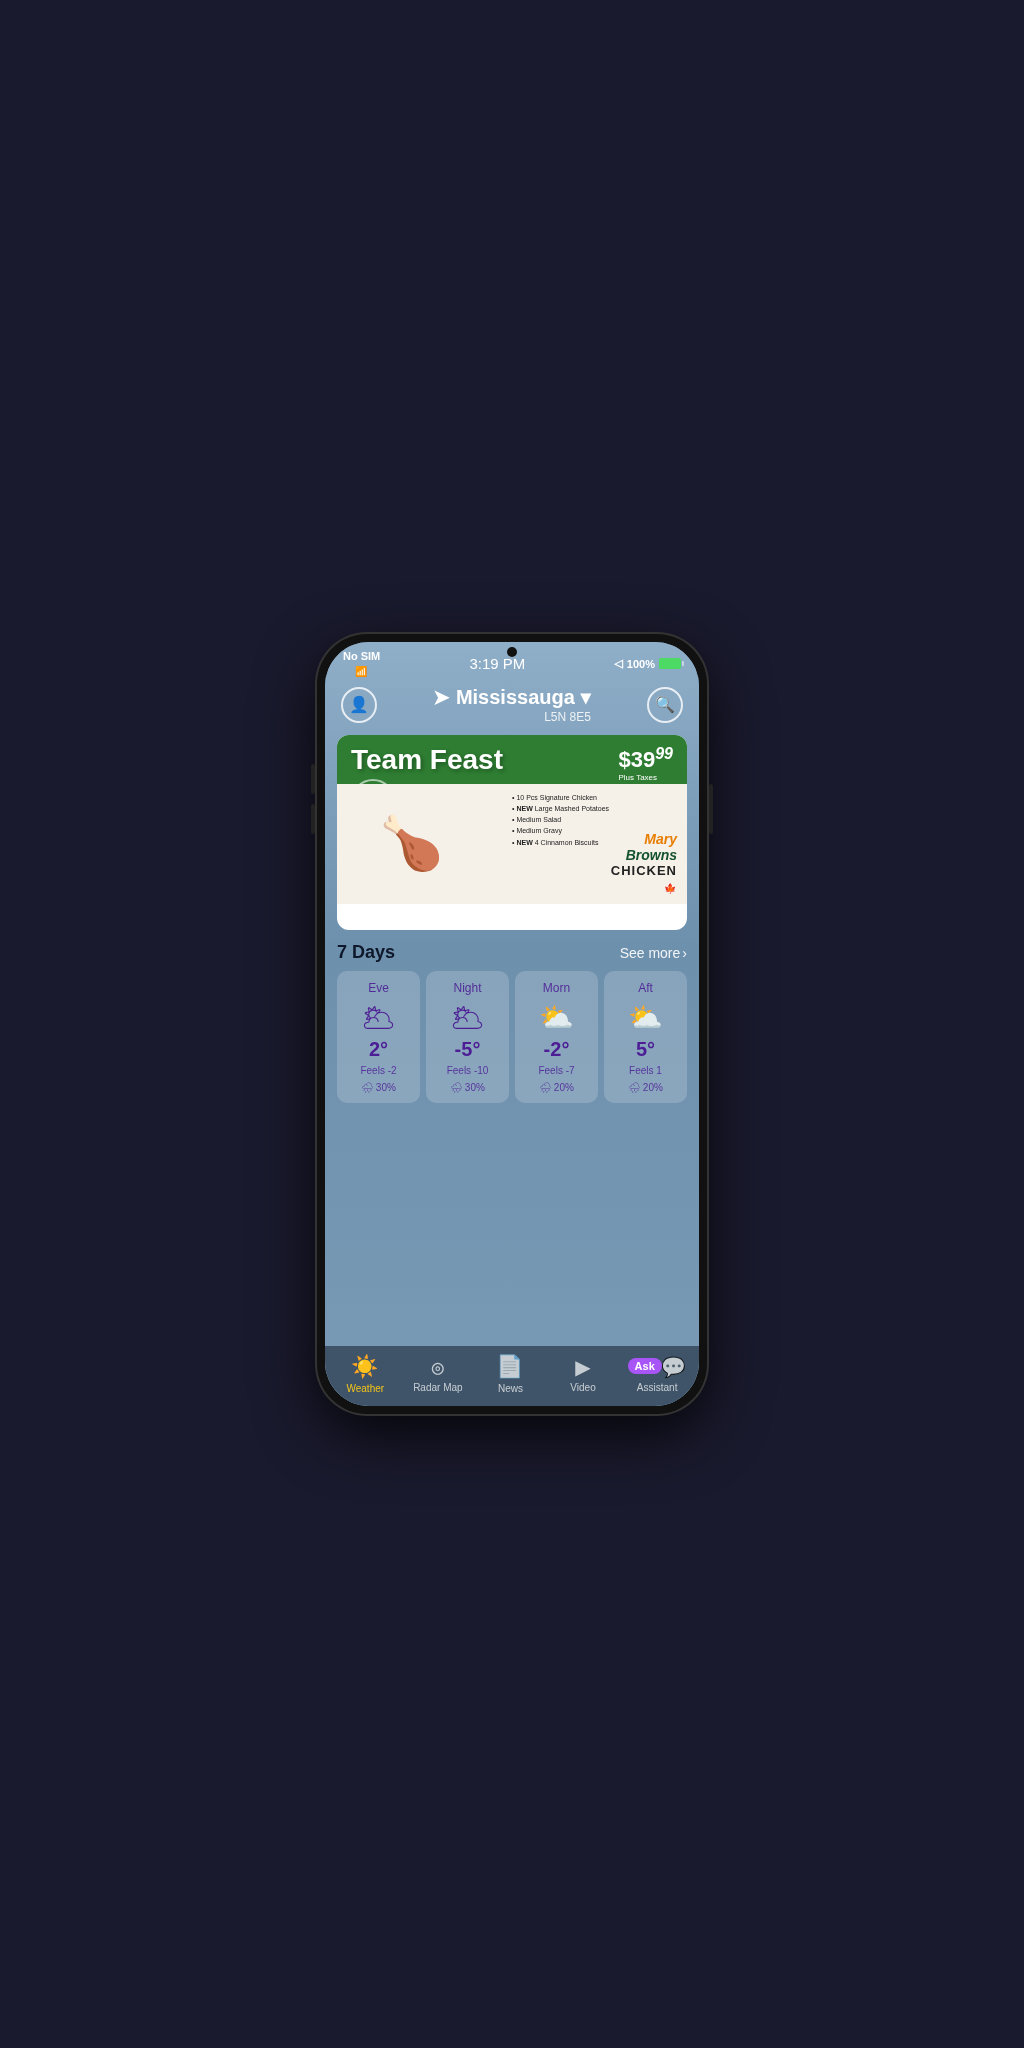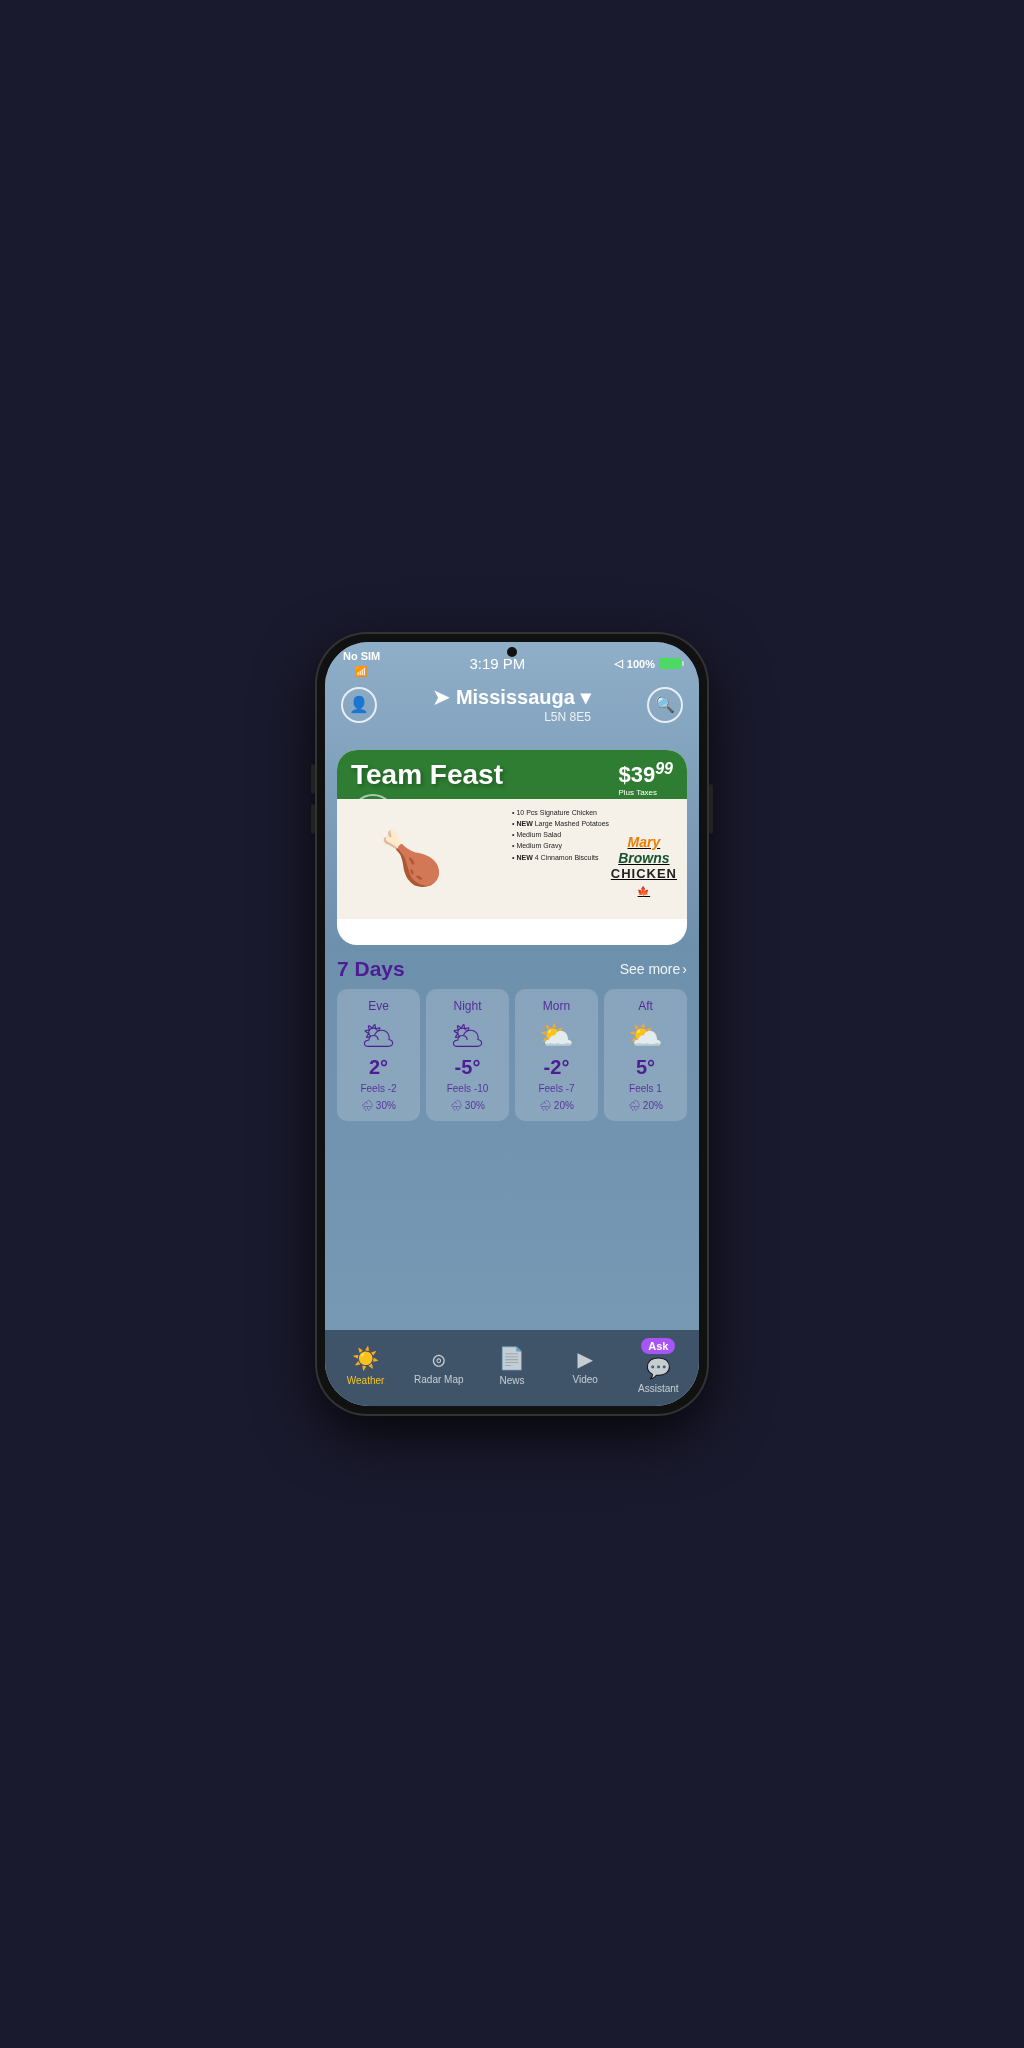--- a/index.html
+++ b/index.html
@@ -101,22 +101,22 @@
       align-items: center;
       justify-content: center;
       color: white;
       font-size: 16px;
       cursor: pointer;
     }
     
     .ad-banner {
       position: relative;
       z-index: 10;
-      margin: 18px 12px 12px;
-      border-radius: 20px;
+      margin: 3px 12px 12px;
+      border-radius: 12px;
       overflow: hidden;
       background: white;
       height: 195px;
     }
     .ad-top {
       background: #2e7d32;
       padding: 10px 14px 8px;
       position: relative;
     }
     .ad-title {
@@ -169,23 +169,22 @@
     }
     .ad-details p {
       font-size: 7px;
       color: #222;
       line-height: 1.6;
     }
     .ad-details p strong { font-weight: 800; }
     .ad-logo {
       position: absolute;
       right: 10px;
-      bottom: 20px;
-      text-align: center;
-      text-decoration: underline;
+      bottom: 8px;
+      text-align: right;
     }
     .ad-logo-text {
       font-size: 11px;
       font-weight: 900;
     }
     .ad-logo-mary { color: #e87e04; }
     .ad-logo-browns { color: #14532d; }
     .ad-logo-chicken { color: #222; font-size: 13px; }
     
     .weather-section {
@@ -194,22 +193,22 @@
       padding: 0 12px 6px;
       flex: 1;
     }
     .weather-header {
       display: flex;
       justify-content: space-between;
       align-items: center;
       margin-bottom: 8px;
     }
     .weather-title {
-      color: #4c1d95;
-      font-size: 21px;
+      color: #0f172a;
+      font-size: 18px;
       font-weight: 700;
     }
     .see-more {
       color: white;
       font-size: 14px;
       display: flex;
       align-items: center;
       gap: 2px;
       cursor: pointer;
       opacity: 0.9;
@@ -427,21 +426,21 @@
       </div>
       <div class="nav-item">
         <span class="nav-icon">📄</span>
         <span class="nav-label">News</span>
       </div>
       <div class="nav-item">
         <span class="nav-icon" style="font-size:20px;">▶</span>
         <span class="nav-label">Video</span>
       </div>
       <div class="nav-item">
-        <div style="position:relative;display:flex;flex-direction:column;align-items:center;">
+        <div style="position:relative;display:flex;flex-direction:row;align-items:center;">
           <span class="ask-badge">Ask</span>
           <span class="nav-icon" style="font-size:20px;">💬</span>
         </div>
         <span class="nav-label">Assistant</span>
       </div>
     </div>
   </div>
 </div>
 
 </body></html>

